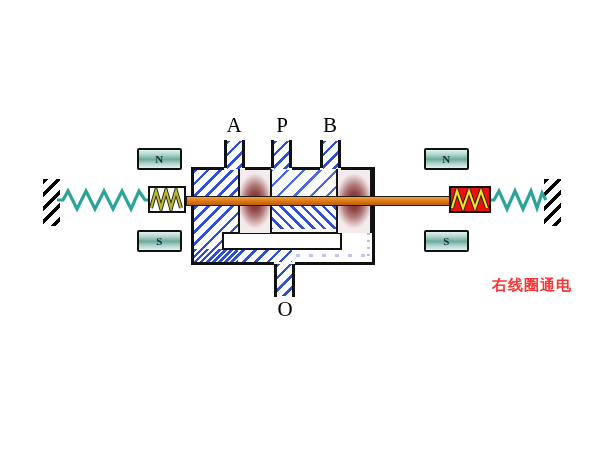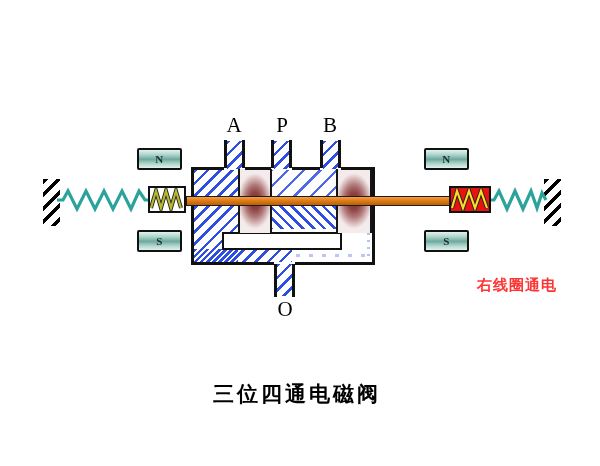--- a/index.html
+++ b/index.html
@@ -75,21 +75,21 @@
     display:flex;align-items:center;justify-content:center;
     font-weight:700;font-size:11px;color:#1b2b33;letter-spacing:.5px;
   }
 
   
   .port-label{
     position:absolute;z-index:7;width:22px;text-align:center;
     font-size:21px;color:#000;line-height:24px;
   }
   .status-label{
-    position:absolute;z-index:7;width:110px;text-align:center;
+    position:absolute;z-index:7;width:110px;text-align:right;
     font-size:15px;font-weight:700;letter-spacing:1px;
     color:var(--status-red,#ff3333);
     font-family:"Liberation Sans","DejaVu Sans",sans-serif;
   }
   .diagram-title{
     position:absolute;z-index:7;width:180px;text-align:center;
     font-size:21px;font-weight:600;letter-spacing:3px;color:#000;
   }
   svg.shape{position:absolute;z-index:5;overflow:visible;}
 </style>
@@ -175,15 +175,14 @@
 
   <div class="edge" style="left:274px;top:264px;width:3px;height:33px;"></div>
   <div class="edge" style="left:292px;top:264px;width:3px;height:33px;"></div>
 
   <div class="inner-block" style="left:222px;top:232px;width:120px;height:18px;"></div>
   <div class="piston" style="left:238px;top:169px;width:30px;height:64px;"></div>
   <div class="piston" style="left:336px;top:169px;width:32px;height:64px;"></div>
   <div class="rod" style="left:186px;top:196px;width:264px;height:10px;"></div>
 
   <div class="status-label" style="left:462px;top:276px;">右线圈通电</div>
-  <div class="diagram-title" style="left:207px;top:380px;">三位四通电磁阀</div>
 
 </div>
 
 </body></html>

